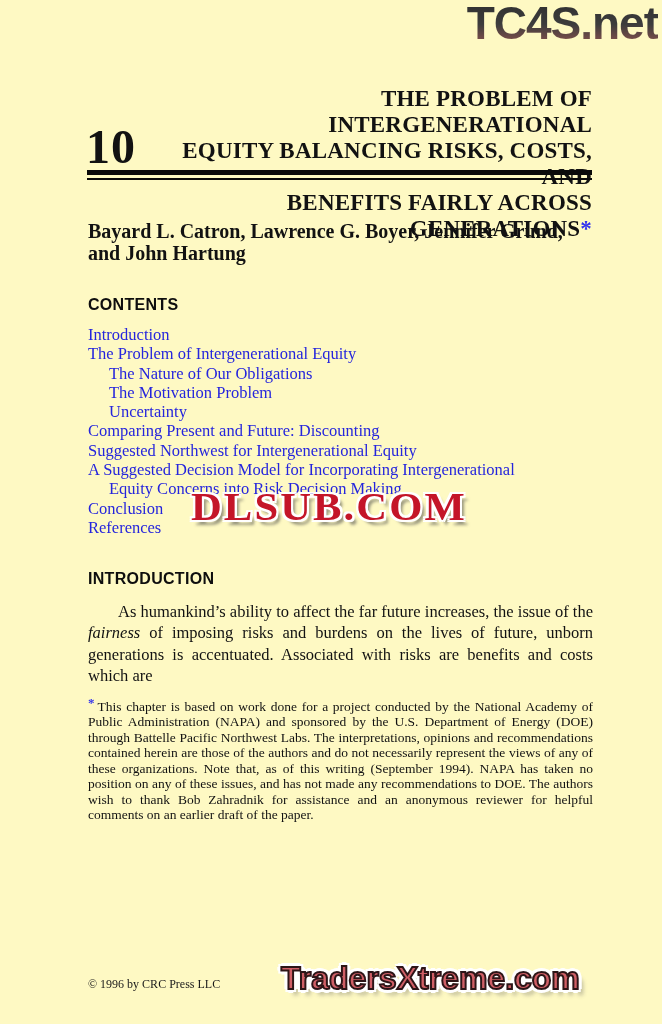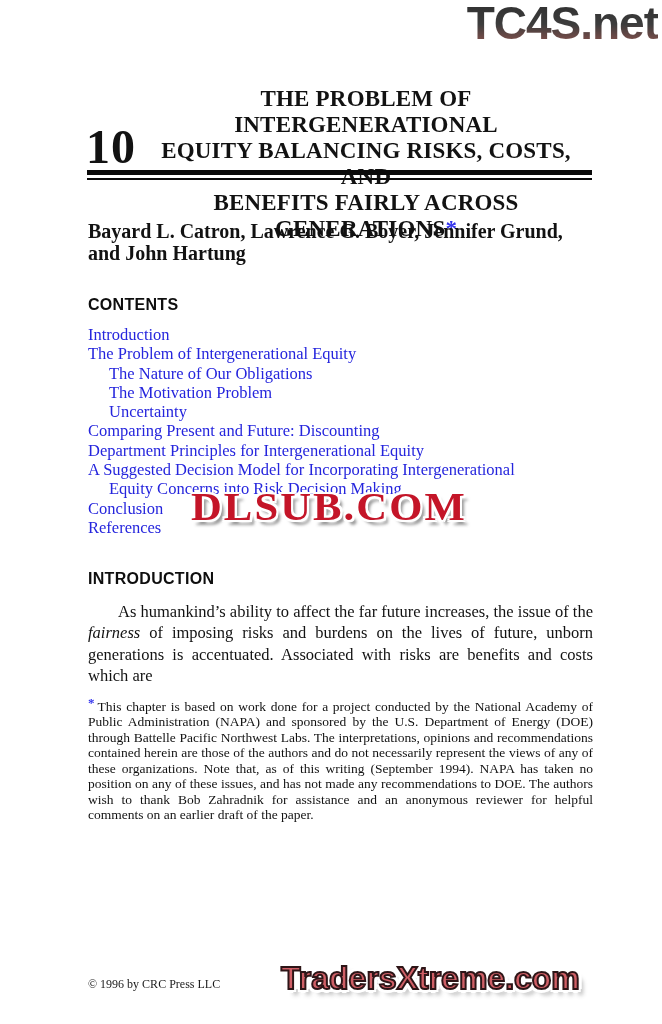--- a/index.html
+++ b/index.html
@@ -1,18 +1,18 @@
 <!DOCTYPE html>
 <html><head>
 <meta charset="utf-8">
 <style>
   html,body { margin:0; padding:0; background:#e8e8e8; }
   .page {
     position:relative; width:662px; height:1024px; margin:0 auto;
-    background:#ffffff; overflow:hidden;
+    background:#fef9c3; overflow:hidden;
     font-family:"Liberation Serif", serif; color:#121212;
   }
 
   
   .wm-top {
     position:absolute; top:-2px; right:4px;
     font-family:"Liberation Sans", sans-serif; font-weight:bold;
     font-size:46px; letter-spacing:-1px; line-height:1.1;
     background:linear-gradient(180deg,#2e2e2e 0%,#3d3d3d 52%,#9a5650 100%);
     -webkit-background-clip:text; background-clip:text;
@@ -41,21 +41,21 @@
       5px 6px 4px rgba(90,90,90,0.45);
   }
 
   
   .chapter-number {
     position:absolute; left:86px; top:123px;
     font-size:48px; font-weight:bold; line-height:1; letter-spacing:1px;
   }
   .chapter-title {
     position:absolute; top:86px; left:140px; right:70px;
-    text-align:center; font-weight:bold; font-size:23px; line-height:26px;
+    text-align:right; font-weight:bold; font-size:23px; line-height:26px;
     letter-spacing:0.2px;
   }
   .title-asterisk { color:#3434ee; }
   .rule-thick { position:absolute; left:87px; top:170px; width:505px; height:5px; background:#0a0a0a; }
   .rule-thin  { position:absolute; left:87px; top:178px; width:505px; height:2px; background:#0a0a0a; }
 
   .authors {
     position:absolute; left:88px; top:220px;
     font-weight:bold; font-size:20px; line-height:22px;
   }
@@ -120,21 +120,21 @@
   </div>
 
   <div class="contents-heading">CONTENTS</div>
   <div class="toc">
     <div class="toc-item">Introduction</div>
     <div class="toc-item">The Problem of Intergenerational Equity</div>
     <div class="toc-item indent">The Nature of Our Obligations</div>
     <div class="toc-item indent">The Motivation Problem</div>
     <div class="toc-item indent">Uncertainty</div>
     <div class="toc-item">Comparing Present and Future: Discounting</div>
-    <div class="toc-item">Department Principles for Intergenerational Equity</div>
+    <div class="toc-item">Suggested Northwest for Intergenerational Equity</div>
     <div class="toc-item">A Suggested Decision Model for Incorporating Intergenerational</div>
     <div class="toc-item indent">Equity Concerns into Risk Decision Making</div>
     <div class="toc-item">Conclusion</div>
     <div class="toc-item">References</div>
   </div>
 
   <div class="wm-mid">DLSUB.COM</div>
 
   <div class="intro-heading">INTRODUCTION</div>
   <p class="body-par"><span>As humankind’s ability to affect the far future increases, the issue of the </span><span class="em">fairness</span><span> of imposing risks and burdens on the lives of future, unborn generations is accentuated. Associated with risks are benefits and costs which are</span></p>

